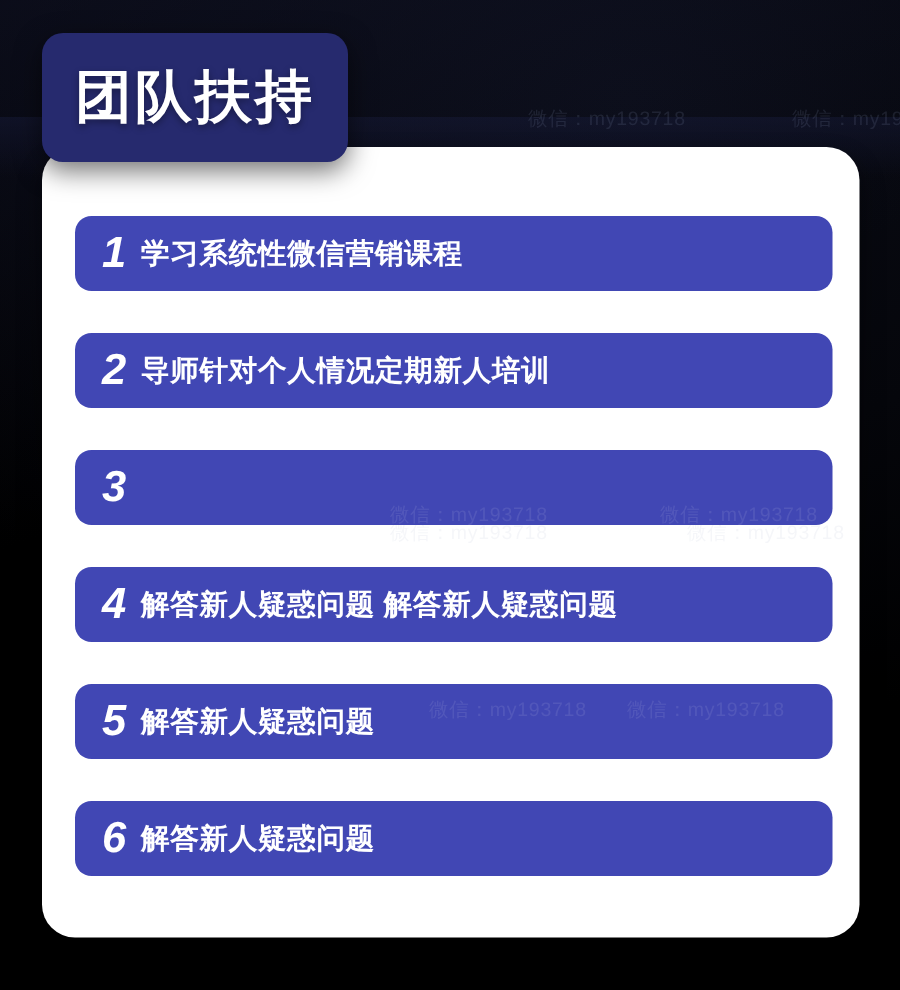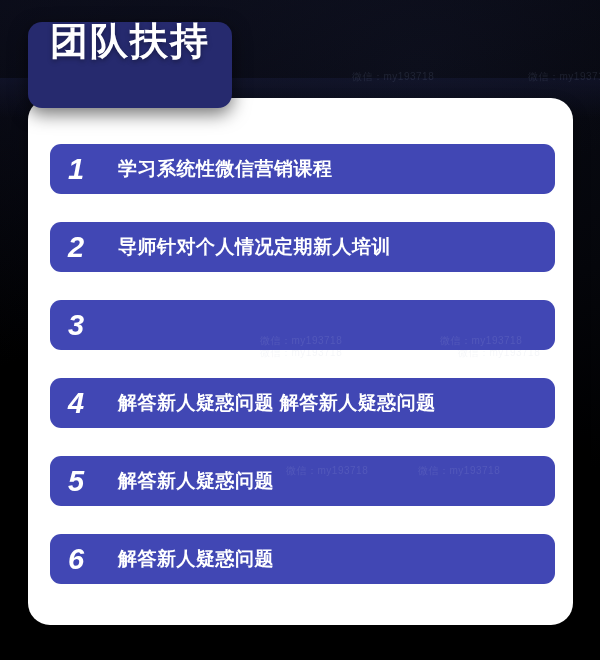--- a/index.html
+++ b/index.html
@@ -34,21 +34,21 @@
   .bg-sheen2 {
     position: absolute;
     left: 0; right: 0; top: 78px; height: 40px;
     background: linear-gradient(180deg, rgba(24,28,60,0.45) 0%, rgba(0,0,0,0) 100%);
     pointer-events: none;
   }
 
   
   .wm {
     position: absolute;
-    font-size: 10px;
+    font-size: 13px;
     letter-spacing: 0.5px;
     white-space: nowrap;
     font-family: "Liberation Sans", "DejaVu Sans", sans-serif;
     pointer-events: none;
     user-select: none;
   }
   .wm-dark { color: rgba(150,160,200,0.14); }
   .wm-onblue { color: rgba(255,255,255,0.09); }
   .wm-onwhite { color: rgba(60,70,140,0.05); }
 
@@ -57,20 +57,21 @@
     position: absolute;
     left: 28px;
     top: 22px;
     width: 204px;
     height: 86px;
     background: #262a6e;
     border-radius: 14px;
     box-shadow: 0 6px 18px rgba(0,0,0,0.55);
     z-index: 5;
     display: flex;
+    align-items: center;
     justify-content: center;
   }
   .title-badge-text {
     color: #ffffff;
     font-size: 38px;
     font-weight: bold;
     letter-spacing: 2px;
     line-height: 1;
     text-shadow: 0 2px 5px rgba(0,0,0,0.35);
     font-family: "Liberation Sans", "DejaVu Sans", sans-serif;
@@ -120,21 +121,21 @@
     flex: 0 0 26px;
     text-align: left;
     font-family: "Liberation Sans", "DejaVu Sans", sans-serif;
   }
 
   .item-text {
     color: #ffffff;
     font-size: 19px;
     font-weight: bold;
     letter-spacing: 0.5px;
-    margin-left: 24px;
+    margin-left: 0;
     white-space: nowrap;
     font-family: "Liberation Sans", "DejaVu Sans", sans-serif;
   }
 </style>
 </head>
 <body>
 
 <div id="poster">
 
   <div class="bg-sheen"></div>

